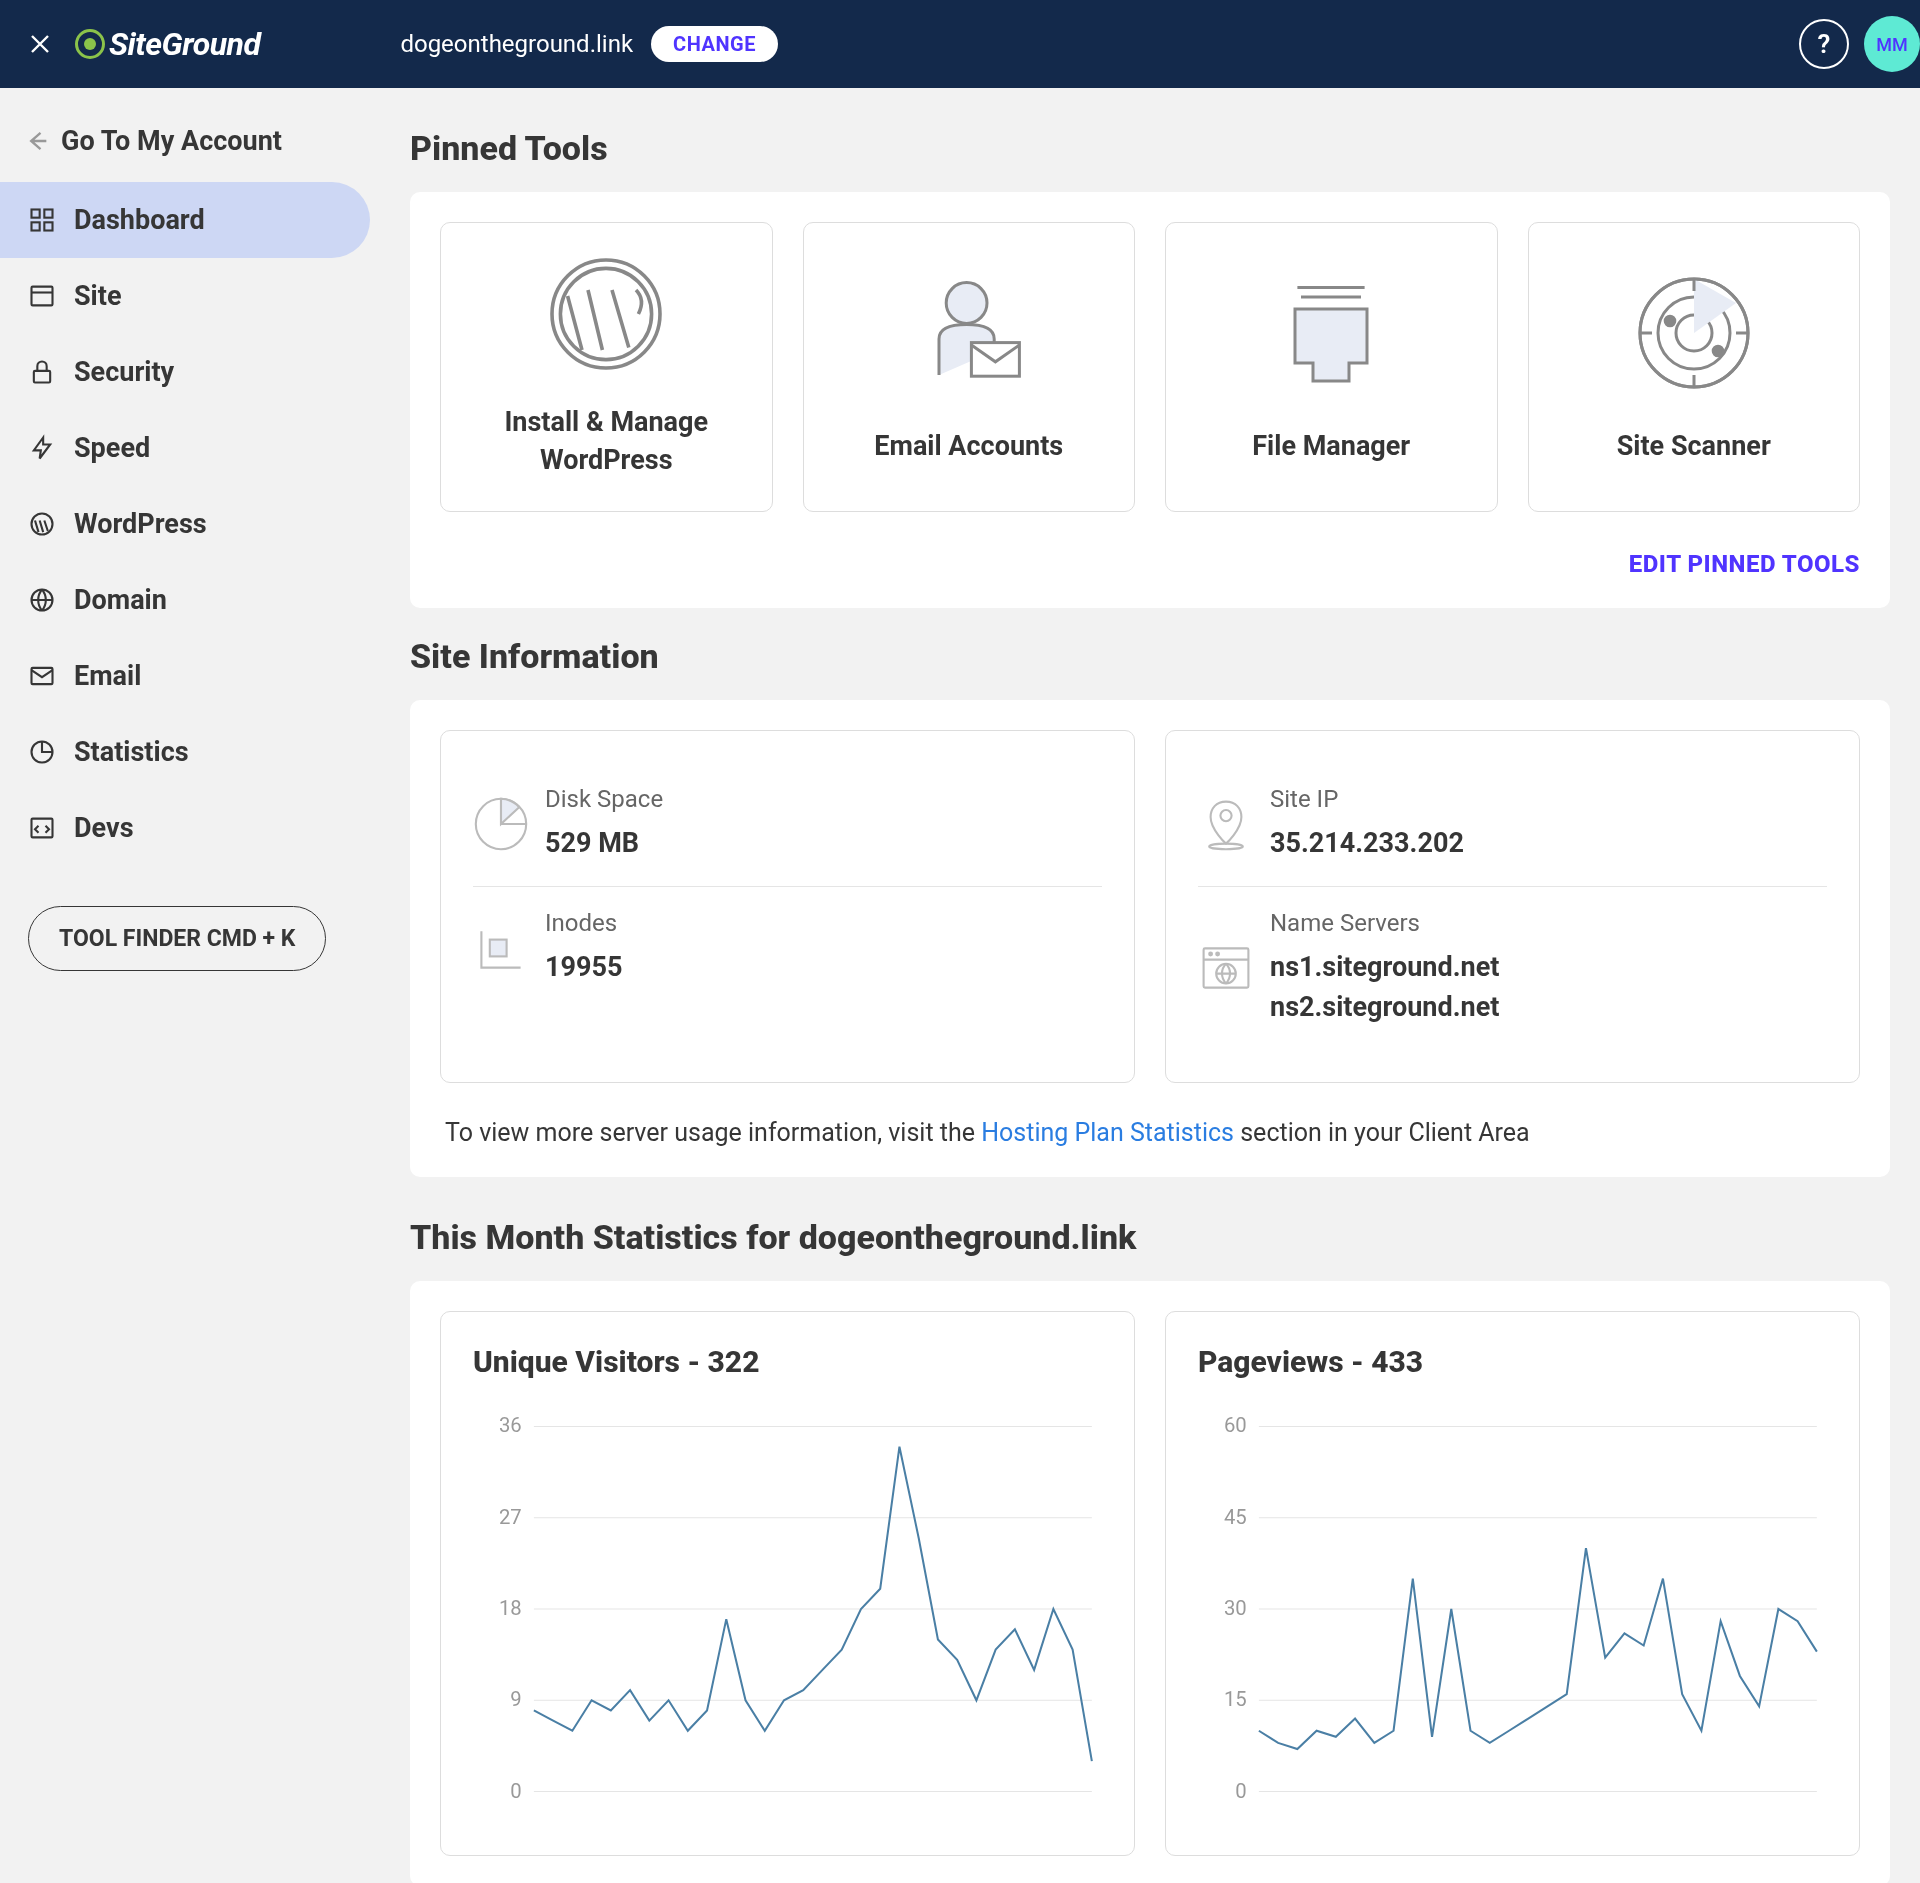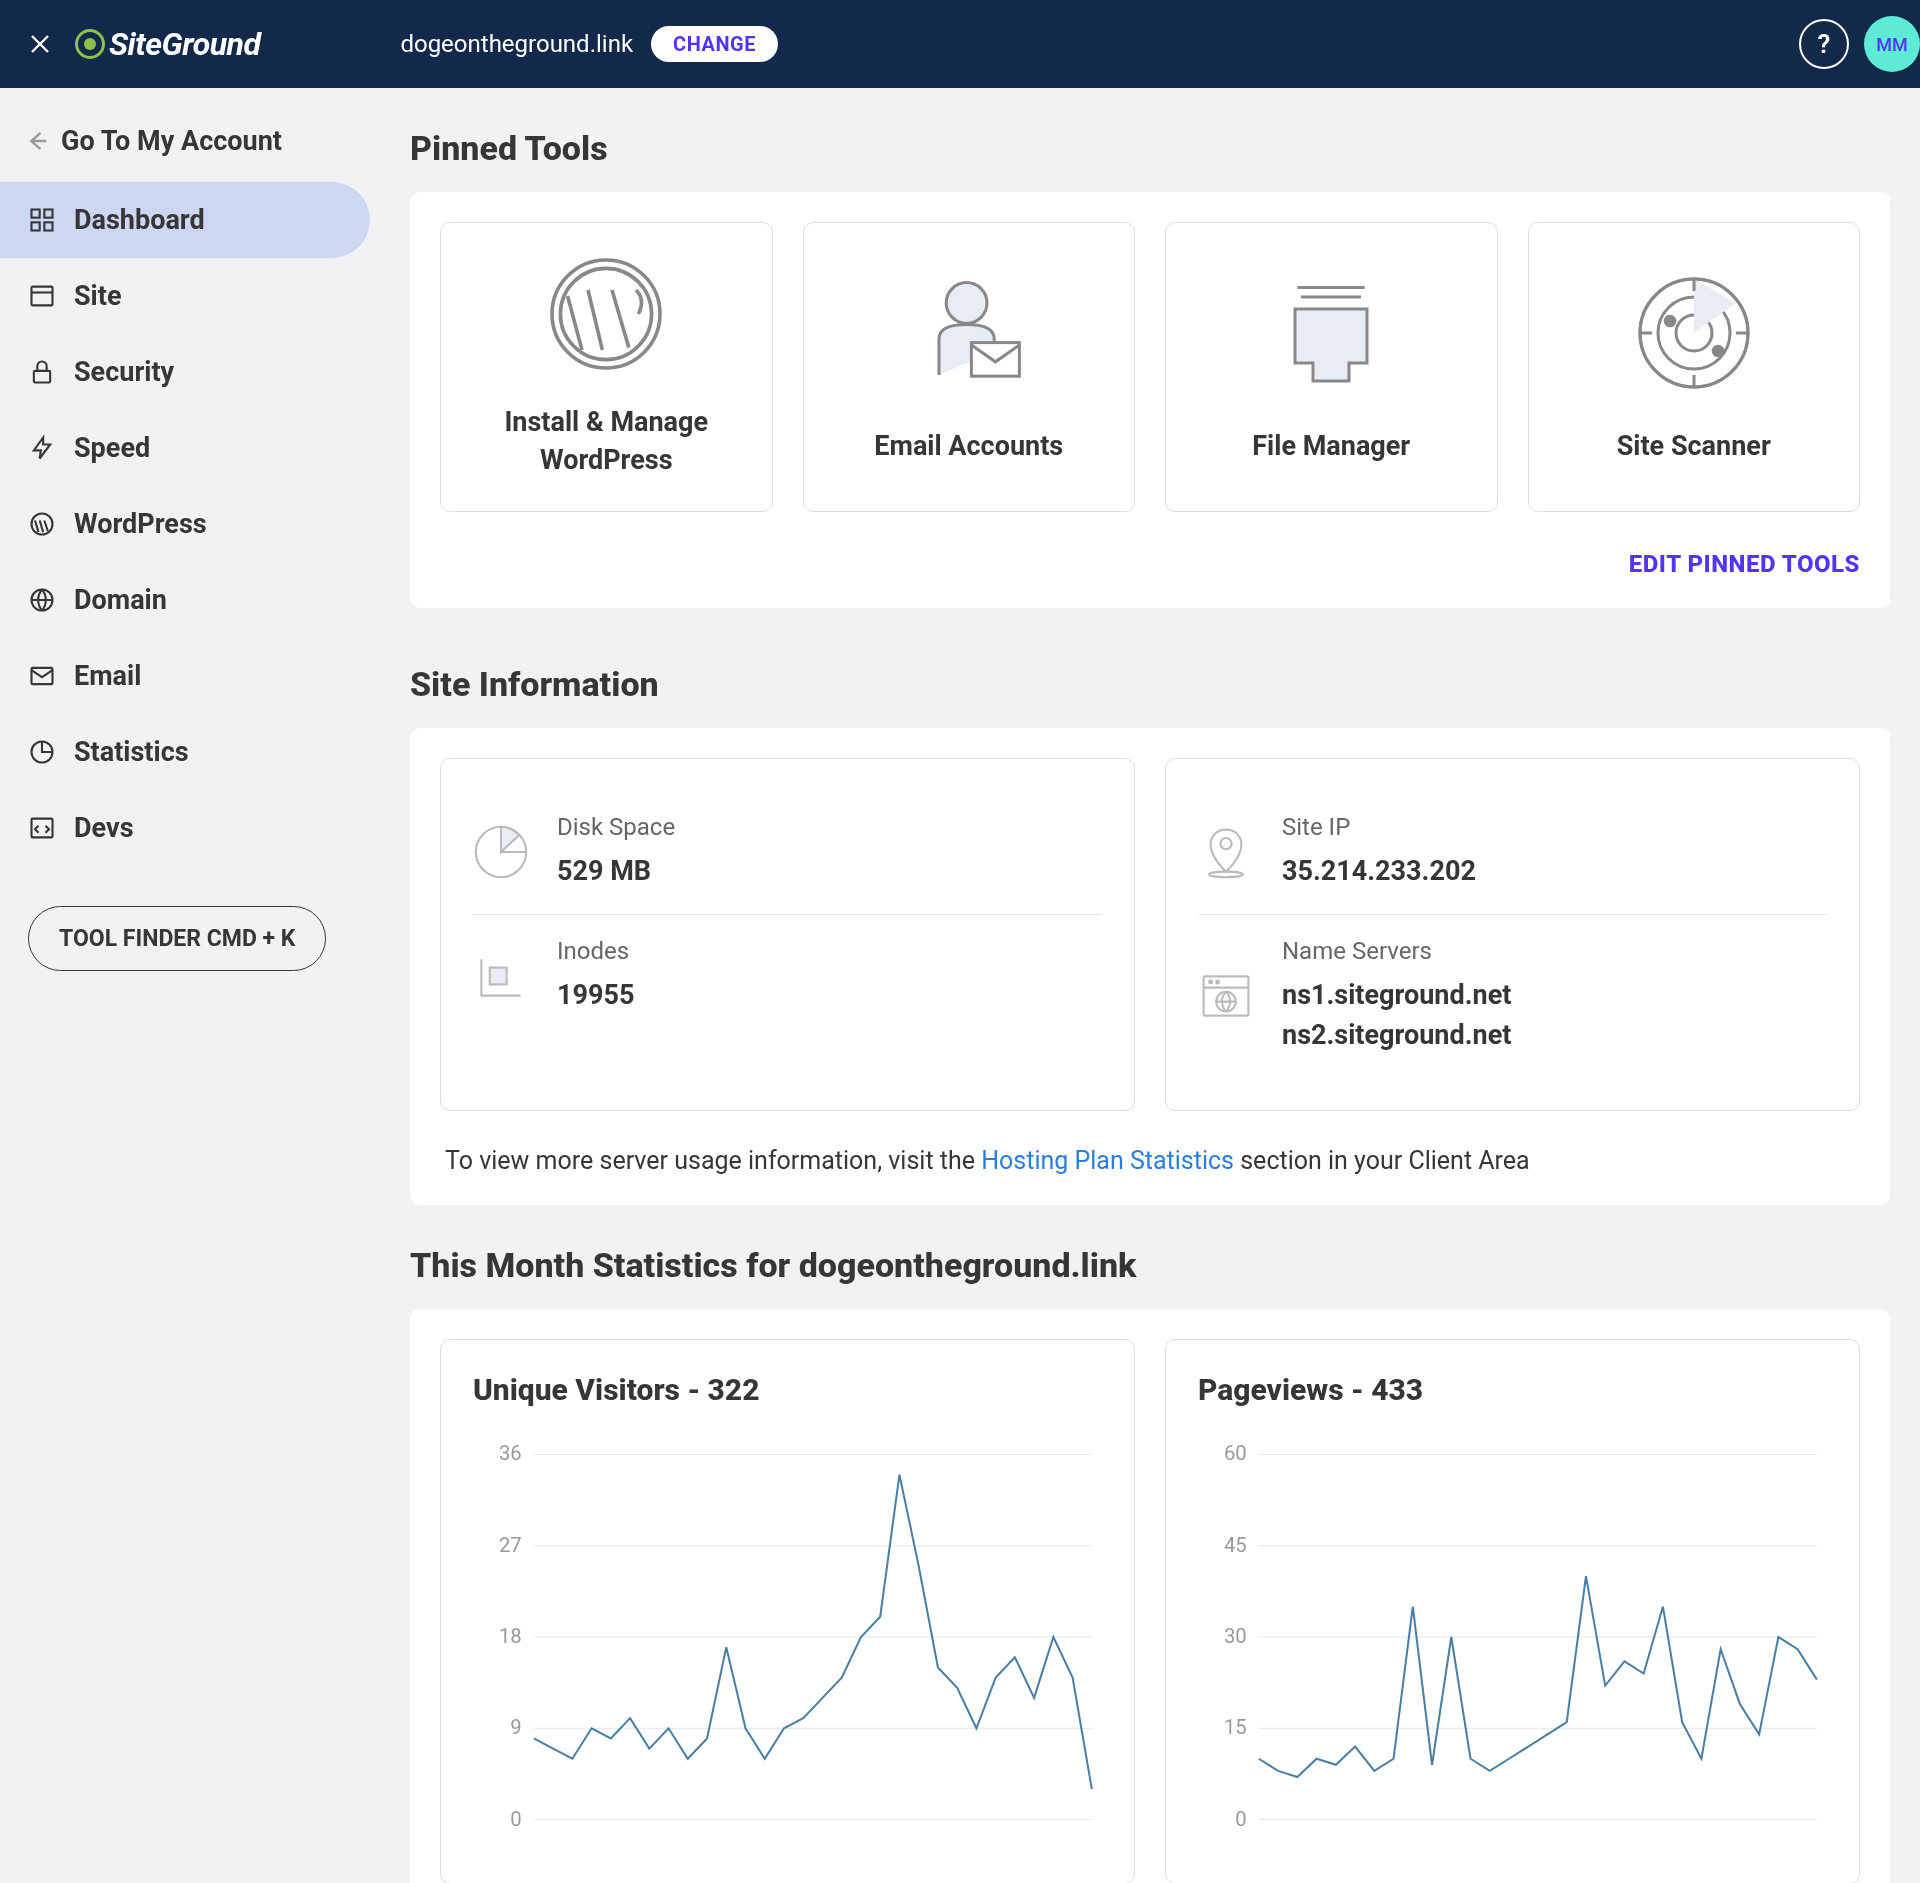--- a/index.html
+++ b/index.html
@@ -221,21 +221,21 @@
 }
 .info-panel h3 {
   font-size: 30px;
   font-weight: 800;
   margin-bottom: 28px;
   color: #363636;
 }
 .info-row {
   display: flex;
   align-items: center;
-  gap: 28px;
+  gap: 16px;
   padding: 22px 0;
 }
 .info-row + .info-row {
   border-top: 1px solid #e5e5e5;
 }
 .info-row .info-icon {
   width: 56px;
   height: 56px;
   flex-shrink: 0;
   display: flex;
@@ -445,21 +445,21 @@
                 <circle cx="30" cy="40" r="4" fill="#888"></circle>
                 <path d="M50 5 V15 M50 85 V95 M5 50 H15 M85 50 H95"></path>
               </svg>
           </div>
           <div class="tile-label">Site Scanner</div>
         </div>
       </div>
       <div class="edit-pinned">EDIT PINNED TOOLS</div>
     </div>
 
-    <div class="section-title" style="margin-top:56px">Site Information</div>
+    <div class="section-title" style="margin-top:28px">Site Information</div>
     <div class="card">
       <div class="info-grid">
         <div class="info-panel">
           <div class="info-row">
             <div class="info-icon">
               <svg viewBox="0 0 40 40" width="56" height="56" stroke="#bbb" stroke-width="1.5" fill="none">
                   <circle cx="20" cy="20" r="18"></circle>
                   <path d="M20 2 V20 H38"></path>
                   <path d="M20 2 A18 18 0 0 1 33 8 L20 20 Z" fill="#e8ecf5"></path>
                 </svg>

